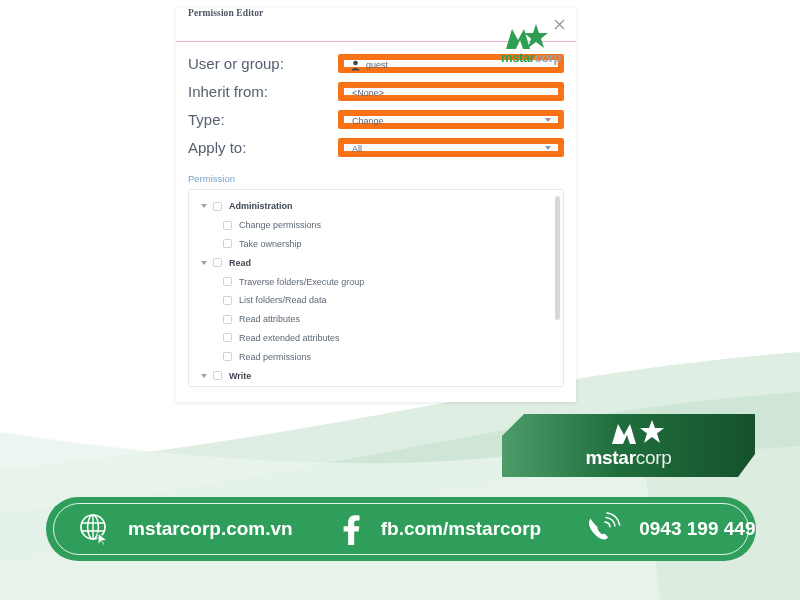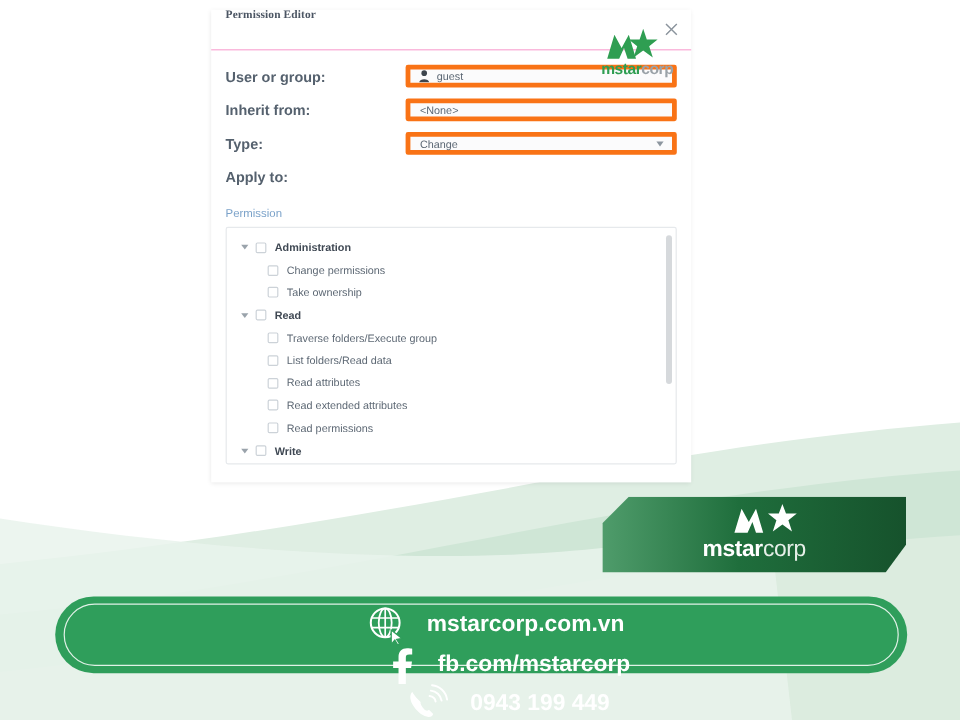--- a/index.html
+++ b/index.html
@@ -50,32 +50,31 @@
   .close-icon svg { display:block; }
 
   
   .form-area { padding: 10px 12px 0 12px; }
   .form-row {
     display: flex; align-items: center;
     height: 23px; margin-bottom: 5px;
   }
   .form-label {
     width: 150px;
-    font-size: 12px;
+    font-size: 15px;
     color: #55616e;
-    font-weight: bold;
   }
   .field {
     position: relative;
     flex: 1;
     height: 19px;
     background: #fbfbfc;
-    border: 4px solid #f97316;
+    border: 6px solid #f97316;
     border-radius: 2px;
-    display: flex; align-items: center;
+    display: flex; align-items: flex-start;
     box-sizing: border-box;
   }
   .field-text {
     font-size: 9px;
     color: #5a6673;
     padding-left: 8px;
     white-space: nowrap;
   }
   .field .person-icon {
     margin-left: 7px;
@@ -233,21 +232,21 @@
     border-radius: 32px;
     z-index: 4;
   }
   .contact-bar-inner {
     position: absolute;
     left: 7px; top: 6px;
     width: 696px; height: 52px;
     border: 1.4px solid rgba(255,255,255,0.85);
     border-radius: 26px;
     box-sizing: border-box;
-    display: flex; align-items: center; flex-direction: column;
+    display: flex; align-items: center;
   }
   .contact-item { display: flex; align-items: center; }
   .contact-text {
     color: #ffffff;
     font-size: 19px;
     font-weight: bold;
     letter-spacing: 0px;
     white-space: nowrap;
   }
   .ci-globe   { margin-left: 24px; }
@@ -304,20 +303,24 @@
     <div class="form-row">
       <div class="form-label">Type:</div>
       <div class="field">
         <span class="field-text">Change</span>
         <span class="chevron-down-icon"></span>
       </div>
     </div>
 
     <div class="form-row">
       <div class="form-label">Apply to:</div>
+      <div class="field">
+        <span class="field-text">All</span>
+        <span class="chevron-down-icon"></span>
+      </div>
     </div>
 
   </div>
 
   <div class="permission-link">Permission</div>
 
   <div class="perm-box">
     <div class="perm-list" id="perm-list">
         <div class="perm-row group">
           <span class="twisty-icon">

